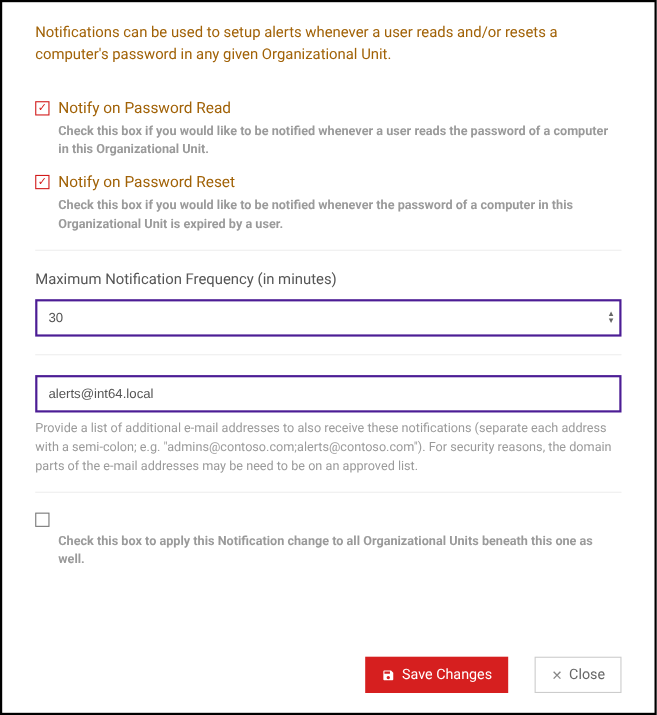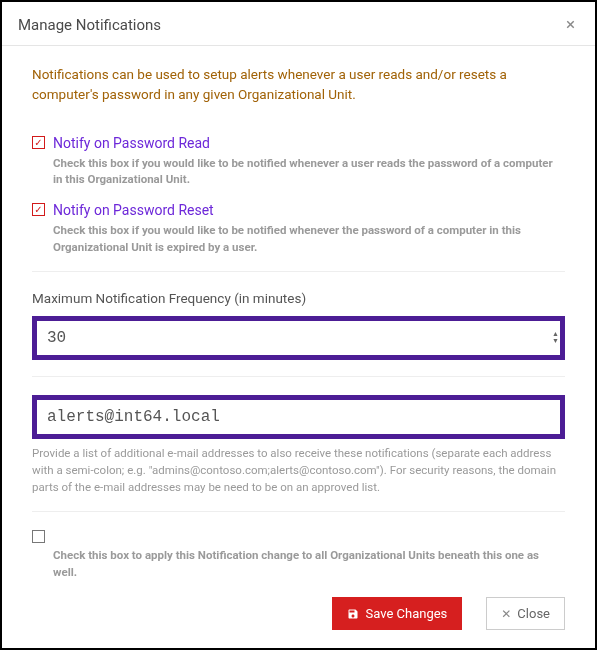--- a/index.html
+++ b/index.html
@@ -67,21 +67,21 @@
     flex-shrink:0;
   }
   .chk-empty {
     width:13px; height:13px;
     border:1.5px solid #777;
     display:inline-block;
     flex-shrink:0;
   }
   .check-label {
     font-size:14px;
-    color:#6d28d9;
+    color:#a16207;
   }
   .help {
     font-size:11.5px;
     color:#9a9a9a;
     line-height:1.45;
     margin-top:4px;
     margin-left:21px;
     font-weight:bold;
   }
   .hr {
@@ -90,25 +90,25 @@
     margin:16px 0 18px 0;
   }
   .field-label {
     font-size:13.5px;
     color:#555;
     margin-bottom:10px;
   }
   .num-input-wrap { position:relative; }
   .num-input, .text-input {
     width:100%;
-    border:5px solid #4c1d95;
+    border:2px solid #4c1d95;
     padding:8px 10px;
-    font-size:16px;
+    font-size:12px;
     color:#555;
-    font-family:Liberation Mono, monospace;
+    font-family:Liberation Sans, sans-serif;
   }
   .num-input { padding-right:22px; }
   .spinner {
     position:absolute;
     right:4px; top:50%;
     transform:translateY(-50%);
     display:flex; flex-direction:column;
     font-size:7px; color:#666;
     line-height:7px;
   }
@@ -145,24 +145,20 @@
     color:#666;
   }
   .icon-save { width:12px; height:12px; fill:#fff; }
   .icon-close-sm { font-size:12px; color:#888; }
 </style>
 </head>
 <body>
 
 <div class="dialog">
 
-  <div class="dialog-header">
-    <div class="dialog-title">Manage Notifications</div>
-    <div class="close-x">×</div>
-  </div>
 
   <div class="dialog-body">
 
     <div class="intro">Notifications can be used to setup alerts whenever a user reads and/or resets a computer's password in any given Organizational Unit.</div>
 
     <div class="check-row">
       <div class="check-line">
         <span class="chk">✓</span>
         <span class="check-label">Notify on Password Read</span>
       </div>

